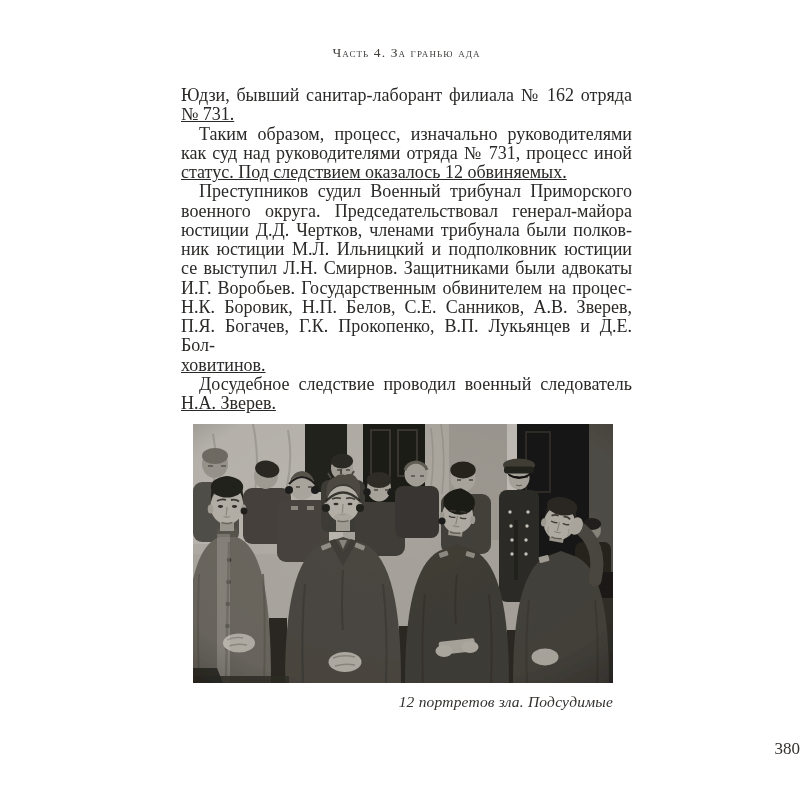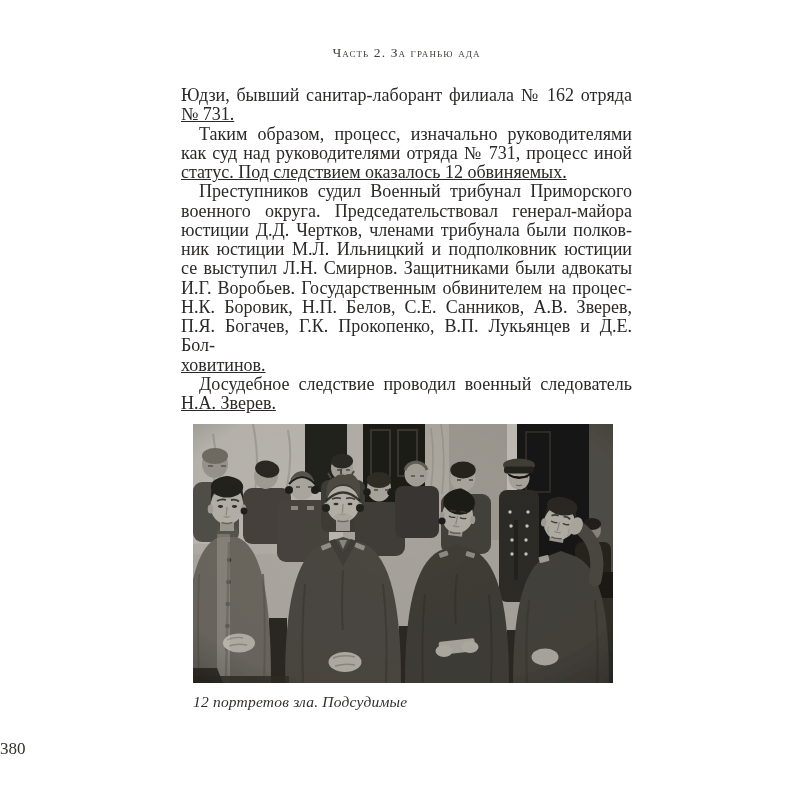--- a/index.html
+++ b/index.html
@@ -29,34 +29,34 @@
   }
   .para .line:last-child { text-align-last:left;text-decoration:underline; }
   .para.indent .line:first-child { text-indent:18px; }
   .photo-frame {
     position:absolute; top:424px; left:193px; width:420px; height:259px;
     overflow:hidden; background:#9a968f;
   }
   .photo-frame svg { display:block; width:420px; height:259px; }
   .photo-caption {
     position:absolute; top:693px; left:193px; width:420px;
-    text-align:left; font-style:italic;
+    text-align:right; font-style:italic;
     font-size:15.5px; letter-spacing:0.2px; color:#33302d;
   }
   .page-number {
     position:absolute; top:739px; left:0; width:800px;
-    text-align:left; font-size:17px; color:#33302d;
+    text-align:right; font-size:17px; color:#33302d;
   }
 </style>
 </head>
 <body>
 
 <div class="page">
 
-  <div class="running-head">Часть 2. За гранью ада</div>
+  <div class="running-head">Часть 4. За гранью ада</div>
 
   <div class="text-block">
       <div class="para">
         <div class="line">Юдзи, бывший санитар-лаборант филиала № 162 отряда</div>
         <div class="line">№ 731.</div>
       </div>
       <div class="para indent">
         <div class="line">Таким образом, процесс, изначально руководителями</div>
         <div class="line">как суд над руководителями отряда № 731, процесс иной</div>
         <div class="line">статус. Под следствием оказалось 12 обвиняемых.</div>

